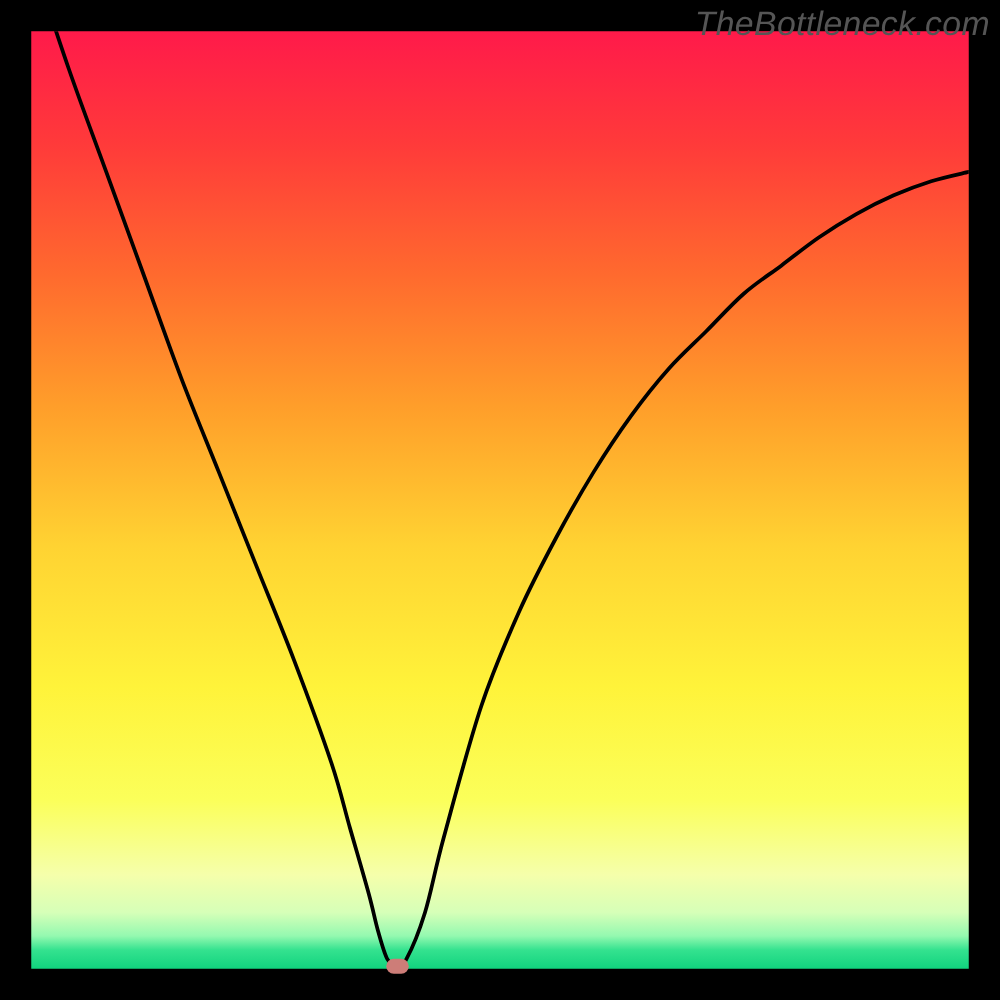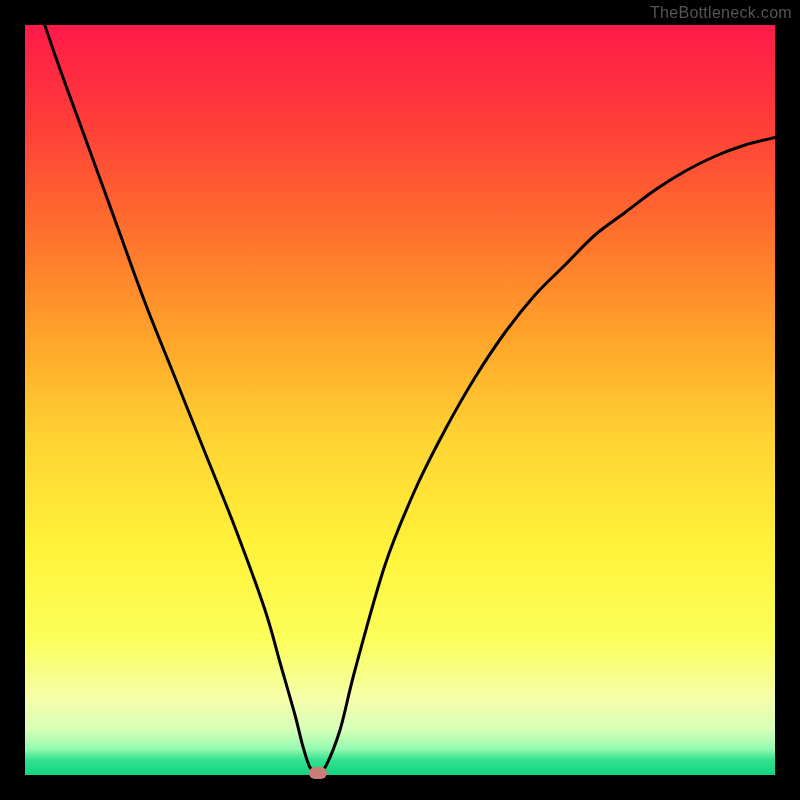--- a/index.html
+++ b/index.html
@@ -44,23 +44,24 @@
     top: 0;
     width: 750px;
     height: 750px;
     pointer-events: none;
   }
   .watermark {
     position: absolute;
     top: 4px;
     right: 8px;
     color: #555;
-    font-size: 16px;
+    font-size: 27px;
     font-weight: 500;
     letter-spacing: 0.3px;
+    font-style: italic;
   }
   .marker {
     position: absolute;
     width: 18px;
     height: 12px;
     background: #cd7d78;
     border-radius: 6px;
   }
 </style>
 </head>

